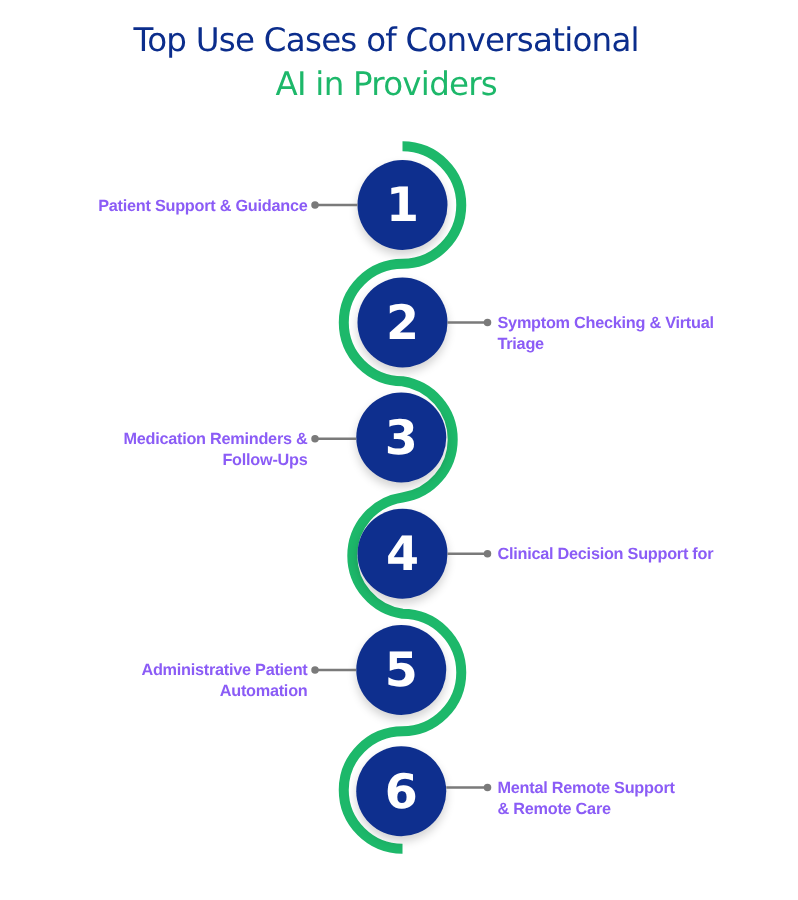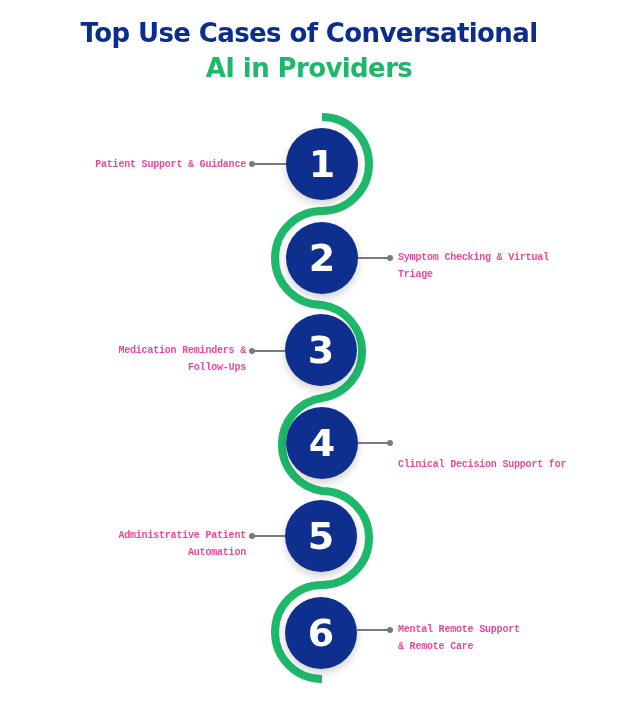--- a/index.html
+++ b/index.html
@@ -13,21 +13,21 @@
       position: relative;
       overflow: hidden;
       font-family: "Liberation Sans", sans-serif;
     }
     .title {
       position: absolute;
       left: 0;
       width: 618px;
       text-align: center;
       font-family: "DejaVu Sans", sans-serif;
-      font-weight: bold;
+      font-weight: normal;
       font-size: 26px;
       letter-spacing: -0.6px;
       line-height: 32px;
     }
     .title-1 { top: 17px; color: #0b2d8c; }
     .title-2 { top: 52px; color: #1db86a; }
 
     svg.snake {
       position: absolute;
       left: 0;
@@ -60,25 +60,25 @@
     .dot {
       position: absolute;
       width: 6px;
       height: 6px;
       border-radius: 50%;
       background: #7a7a7a;
     }
 
     .label {
       position: absolute;
-      font-family: Liberation Mono, monospace;
+      font-family: Liberation Sans, sans-serif;
       font-weight: bold;
-      font-size: 10px;
+      font-size: 13px;
       line-height: 17px;
-      color: #ec4899;
+      color: #8b5cf6;
       letter-spacing: -0.2px;
     }
     .label.left { text-align: right; }
     .label.right { text-align: left; }
   </style>
 </head>
 <body>
 
 <div class="title title-1">Top Use Cases of Conversational</div>
 <div class="title title-2">AI in Providers</div>
@@ -120,21 +120,21 @@
 <div class="label left" style="right:392px; top:342px; width:240px;">
   <div>Medication Reminders &amp;</div>
   <div>Follow-Ups</div>
 </div>
 
 <div class="circle" style="left:286px; top:407px;">
   <span>4</span>
 </div>
 <div class="connector" style="left:358px; top:442px; width:32px;"></div>
 <div class="dot" style="left:387px; top:440px;"></div>
-<div class="label right" style="left:398px; top:456px; width:230px;">
+<div class="label right" style="left:398px; top:434px; width:230px;">
   <div>Clinical Decision Support for</div>
 </div>
 
 <div class="circle" style="left:285px; top:500px;">
   <span>5</span>
 </div>
 <div class="connector" style="left:253px; top:535px; width:32px;"></div>
 <div class="dot" style="left:249px; top:533px;"></div>
 <div class="label left" style="right:392px; top:527px; width:240px;">
   <div>Administrative Patient</div>

